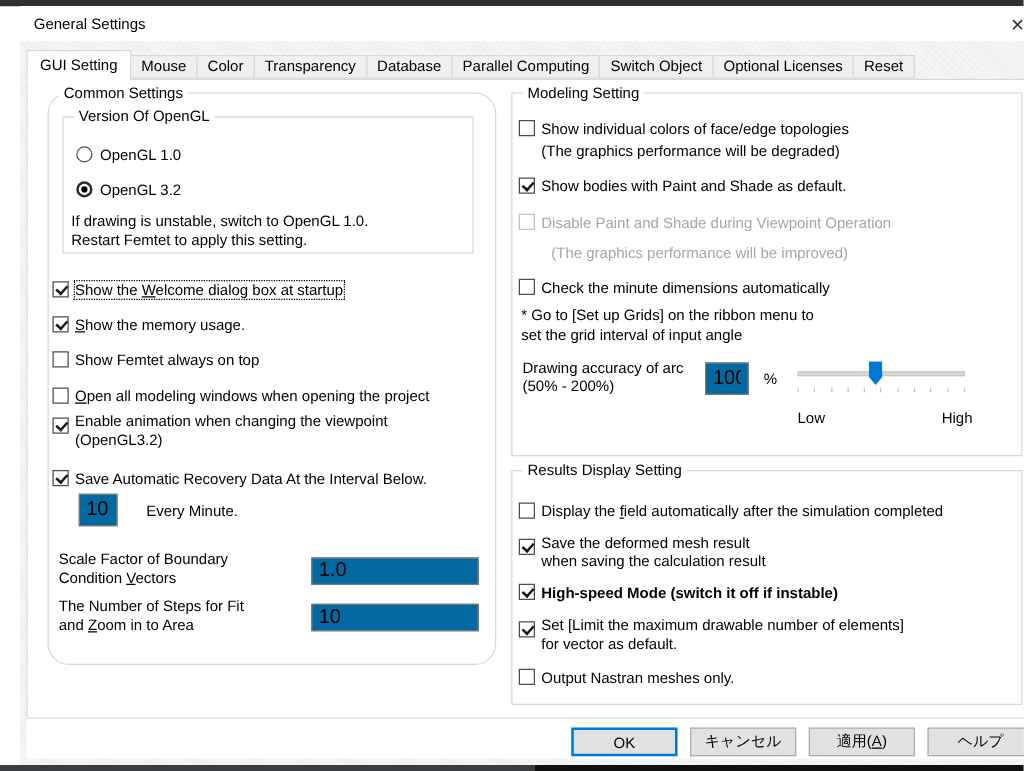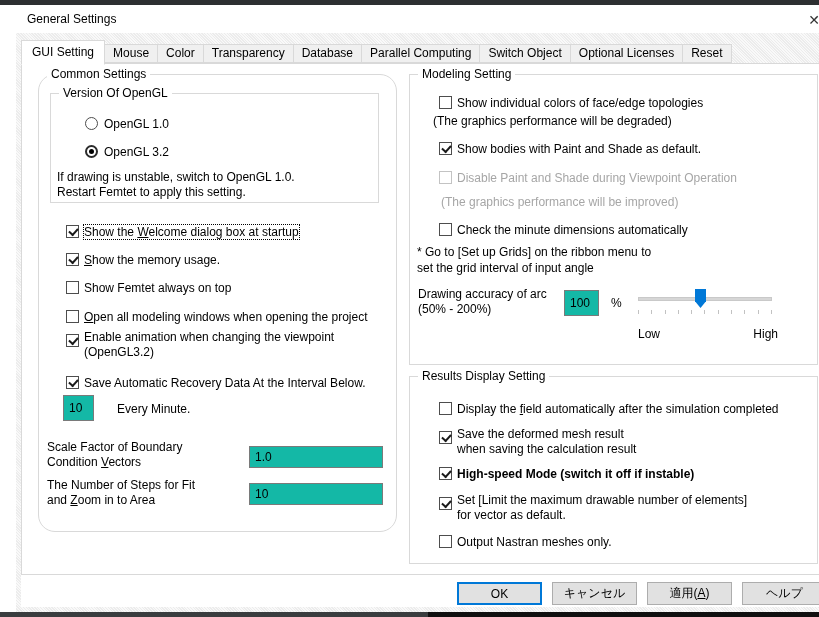--- a/index.html
+++ b/index.html
@@ -22,36 +22,36 @@
   .tabstrip { position:absolute; left:5px; top:35px; height:25px; display:flex; align-items:flex-start; z-index:3; }
   .tab { margin-top:4px; line-height:17px; height:19px; padding:0 8px; background:#f0f0f0; border:1px solid #d9d9d9; margin-right:-1px; white-space:nowrap; }
   .tab.sel { margin-top:0; line-height:22px; height:25px; padding:0 10px; background:#fff; border-bottom:1px solid #fff; position:relative; z-index:4; }
 
   .pane { position:absolute; left:5px; top:58px; width:808px; height:512px; background:#fff; border:1px solid #d9d9d9; z-index:1; }
   .btn-zone { position:absolute; left:5px; top:570px; width:808px; height:32px; background:#fff; }
 
   .group { position:absolute; border:1px solid #d9d9d9; background:#fff; }
   .legend { position:absolute; top:-8px; left:8px; background:#fff; padding:0 4px; line-height:14px; white-space:nowrap; }
 
-  .row { position:absolute; display:flex; align-items:flex-start; white-space:nowrap;margin-left:24px; }
+  .row { position:absolute; display:flex; align-items:flex-start; white-space:nowrap; }
   .box { width:13px; height:13px; border:1px solid #4d4d4d; background:#fff; flex:none; position:relative; margin-right:5px; }
   .box.checked::after { content:""; position:absolute; left:2px; top:2px; width:7px; height:4px;
       border-left:2px solid #1a1a1a; border-bottom:2px solid #1a1a1a; transform:rotate(-48deg); }
   .box.disabled { border-color:#c3c3c3; }
   .lbl { line-height:14px; }
   .lbl2 { line-height:15px; }
   .gray { color:#a6a6a6; }
   .u { text-decoration:underline; }
   .fr { outline:1px dotted #000; }
 
   .radio { width:13px; height:13px; border:1px solid #4d4d4d; border-radius:50%; background:#fff; flex:none; position:relative; margin-right:6px; }
   .radio.sel { border:2px solid #2b2b2b; }
   .radio.sel::after { content:""; position:absolute; left:2px; top:2px; width:5px; height:5px; border-radius:50%; background:#000; }
 
-  .tinput { position:absolute; border:1px solid #7a7a7a; background:#14b8a6; font-family:"Liberation Sans",sans-serif; font-size:12px; padding:0 5px; color:#000; }
+  .tinput { position:absolute; border:1px solid #7a7a7a; background:#0369a1; font-family:"Liberation Sans",sans-serif; font-size:16px; padding:0 5px; color:#000; }
 
   .note { position:absolute; line-height:15px; white-space:nowrap; }
 
   .slider-track { position:absolute; height:4px; background:#d6d6d6; border:1px solid #c9c9c9; }
   .slider-thumb { position:absolute; width:11px; height:19px; background:#0078d7;
       clip-path:polygon(0 0,100% 0,100% 65%,50% 100%,0 65%); }
   .ticks { position:absolute; display:flex; justify-content:space-between; }
   .ticks i { width:1px; height:4px; background:#c2c2c2; }
   .slider-labels { position:absolute; display:flex; justify-content:space-between; }
 

